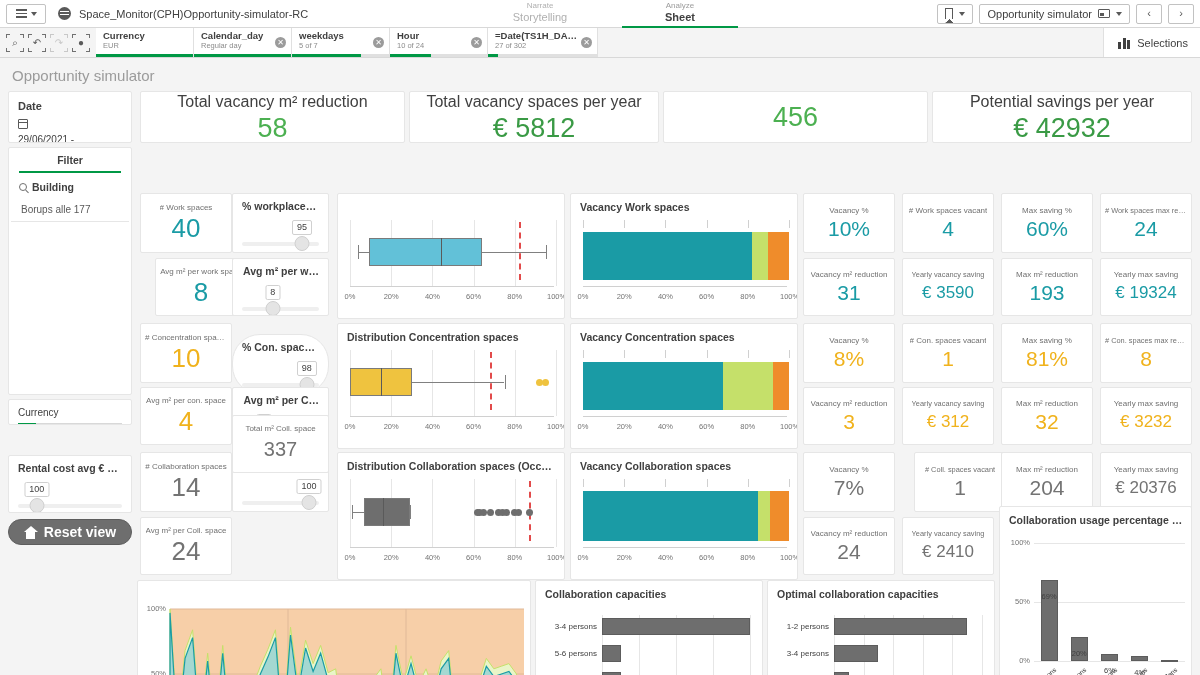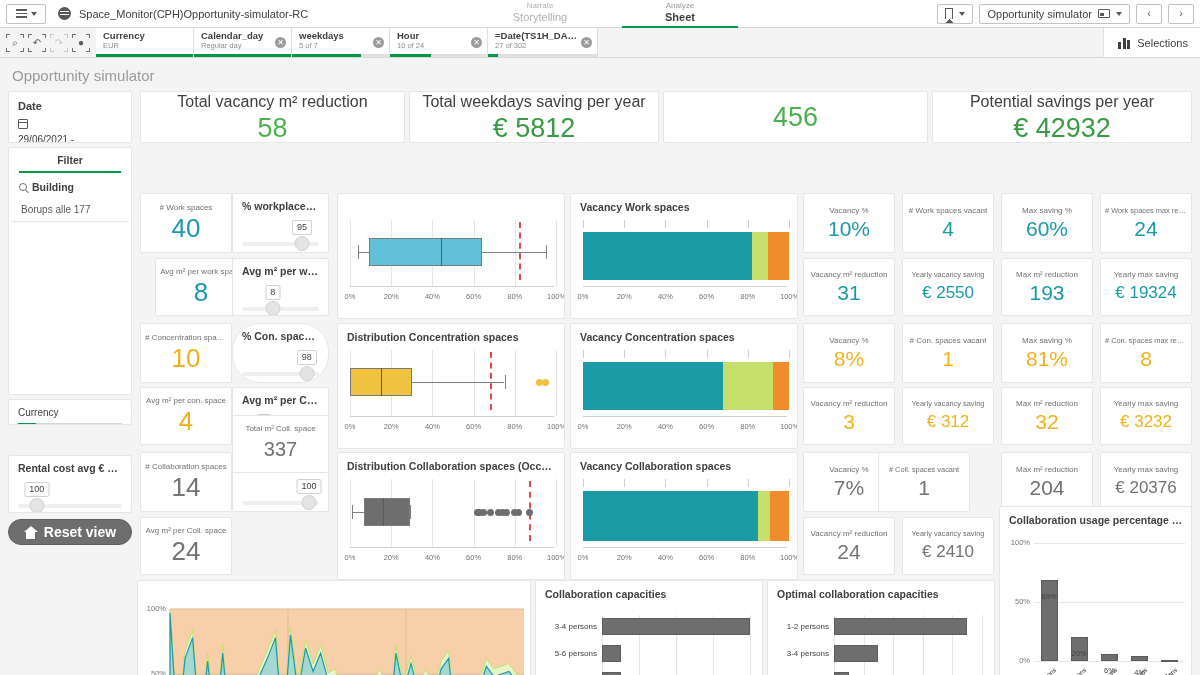--- a/index.html
+++ b/index.html
@@ -136,21 +136,21 @@
   .filter-row { font-size: 10px; color: #595959; padding: 5px 10px 6px 10px; border-bottom: 1px solid #e6e6e6; margin: 0 2px; }
 
   
   .date-label { font-size: 11px; font-weight: bold; color: #404040; padding: 8px 0 5px 9px; }
   .date-value { font-size: 10px; color: #404040; padding: 0 9px; line-height: 14px; display: flex; align-items: flex-start; gap: 4px; flex-wrap: wrap; }
   .cal-ic { width: 10px; height: 10px; border: 1.2px solid #595959; border-radius: 1px; position: relative; flex: 0 0 10px; margin-top: 2px; }
   .cal-ic::before { content:""; position:absolute; left:0; right:0; top:1.5px; height:1.2px; background:#595959; }
 
   
   .slider-card { padding: 6px 9px 0 9px; }
-  .slider-card .s-title { font-size: 10.5px; font-weight: bold; color: #404040; white-space: nowrap; overflow: hidden; text-overflow: ellipsis; }
+  .slider-card .s-title { font-size: 10.5px; font-weight: bold; color: #404040; white-space: nowrap; overflow: hidden; text-overflow: ellipsis; text-align: right; }
   .slider-wrap { position: relative; margin-top: 8px; height: 34px; }
   .s-bubble {
     position: absolute; top: 0; transform: translateX(-50%);
     border: 1px solid #d0d0d0; border-radius: 2px; background: #fff;
     font-size: 9px; color: #404040; padding: 0px 4px; line-height: 13px;
   }
   .s-track { position: absolute; left: 0; right: 0; top: 22px; height: 4px; background: #efefef; border-radius: 2px; }
   .s-handle {
     position: absolute; top: 16px; width: 15px; height: 15px; border-radius: 50%;
     background: #e4e4e4; border: 1px solid #cfcfcf; transform: translateX(-50%);
@@ -378,21 +378,21 @@
       <span class="home-ic"></span>
       <span>Reset view</span>
     </div>
 
     <div id="kpis-top">
         <div class="card kpi-big" style="left: 140px; top: 0px; width: 265px; height: 52px;">
           <div class="k-label">Total vacancy m² reduction</div>
           <div class="k-value" style="color: rgb(76, 176, 81);">58</div>
         </div>
         <div class="card kpi-big" style="left: 409px; top: 0px; width: 250px; height: 52px;">
-          <div class="k-label">Total weekdays saving per year</div>
+          <div class="k-label">Total vacancy spaces per year</div>
           <div class="k-value" style="color: rgb(58, 154, 69);">€ 5812</div>
         </div>
         <div class="card kpi-big" style="left: 663px; top: 0px; width: 265px; height: 52px;">
           <div class="k-value" style="color: rgb(76, 176, 81);">456</div>
         </div>
         <div class="card kpi-big" style="left: 932px; top: 0px; width: 260px; height: 52px;">
           <div class="k-label">Potential savings per year</div>
           <div class="k-value" style="color: rgb(58, 154, 69);">€ 42932</div>
         </div>
       </div>
@@ -437,21 +437,21 @@
         <div class="card" style="left: 232px; top: 167px; width: 97px; height: 58px;">
           <div class="slider-card">
             <div class="s-title">Avg m² per w…</div>
             <div class="slider-wrap">
               <div class="s-bubble" style="left: 40%;">8</div>
               <div class="s-track"></div>
               <div class="s-handle" style="left: 40%;"></div>
             </div>
           </div>
         </div>
-        <div class="card" style="left: 232px; top: 232px; width: 97px; height: 60px; border-radius: 28px;">
+        <div class="card" style="left: 232px; top: 243px; width: 97px; height: 60px; border-radius: 28px;">
           <div class="slider-card">
             <div class="s-title">% Con. space…</div>
             <div class="slider-wrap">
               <div class="s-bubble" style="left: 84%;">98</div>
               <div class="s-track"></div>
               <div class="s-handle" style="left: 84%;"></div>
             </div>
           </div>
         </div>
         <div class="card" style="left: 232px; top: 296px; width: 97px; height: 58px;">
@@ -497,21 +497,21 @@
         <div class="card kpi-sm" style="left: 1100px; top: 102px; width: 92px; height: 60px;">
           <div class="k-label" style="font-size: 7.4px;"># Work spaces max reducti…</div>
           <div class="k-value c-teal">24</div>
         </div>
         <div class="card kpi-sm" style="left: 803px; top: 167px; width: 92px; height: 58px;">
           <div class="k-label">Vacancy m² reduction</div>
           <div class="k-value c-teal">31</div>
         </div>
         <div class="card kpi-sm" style="left: 902px; top: 167px; width: 92px; height: 58px;">
           <div class="k-label" style="font-size: 7.4px;">Yearly vacancy saving</div>
-          <div class="k-value c-teal small">€ 2550</div>
+          <div class="k-value c-teal small">€ 3590</div>
         </div>
         <div class="card kpi-sm" style="left: 1001px; top: 167px; width: 92px; height: 58px;">
           <div class="k-label">Max m² reduction</div>
           <div class="k-value c-teal">193</div>
         </div>
         <div class="card kpi-sm" style="left: 1100px; top: 167px; width: 92px; height: 58px;">
           <div class="k-label">Yearly max saving</div>
           <div class="k-value c-teal small">€ 19324</div>
         </div>
         <div class="card kpi-sm" style="left: 803px; top: 232px; width: 92px; height: 60px;">
@@ -543,21 +543,21 @@
           <div class="k-value c-gold">32</div>
         </div>
         <div class="card kpi-sm" style="left: 1100px; top: 296px; width: 92px; height: 58px;">
           <div class="k-label">Yearly max saving</div>
           <div class="k-value c-gold small">€ 3232</div>
         </div>
         <div class="card kpi-sm" style="left: 803px; top: 361px; width: 92px; height: 60px;">
           <div class="k-label">Vacancy %</div>
           <div class="k-value c-grey">7%</div>
         </div>
-        <div class="card kpi-sm" style="left: 878px; top: 361px; width: 92px; height: 60px;">
+        <div class="card kpi-sm" style="left: 914px; top: 361px; width: 92px; height: 60px;">
           <div class="k-label" style="font-size: 7.4px;"># Coll. spaces vacant</div>
           <div class="k-value c-grey">1</div>
         </div>
         <div class="card kpi-sm" style="left: 1001px; top: 361px; width: 92px; height: 60px;">
           <div class="k-label">Max m² reduction</div>
           <div class="k-value c-grey">204</div>
         </div>
         <div class="card kpi-sm" style="left: 1100px; top: 361px; width: 92px; height: 60px;">
           <div class="k-label">Yearly max saving</div>
           <div class="k-value c-grey small">€ 20376</div>

